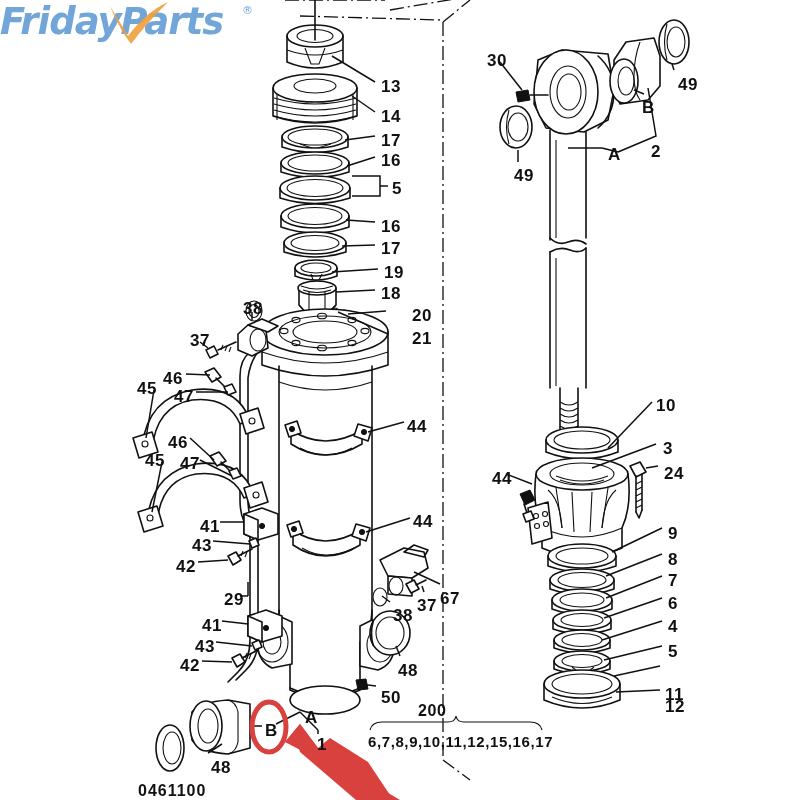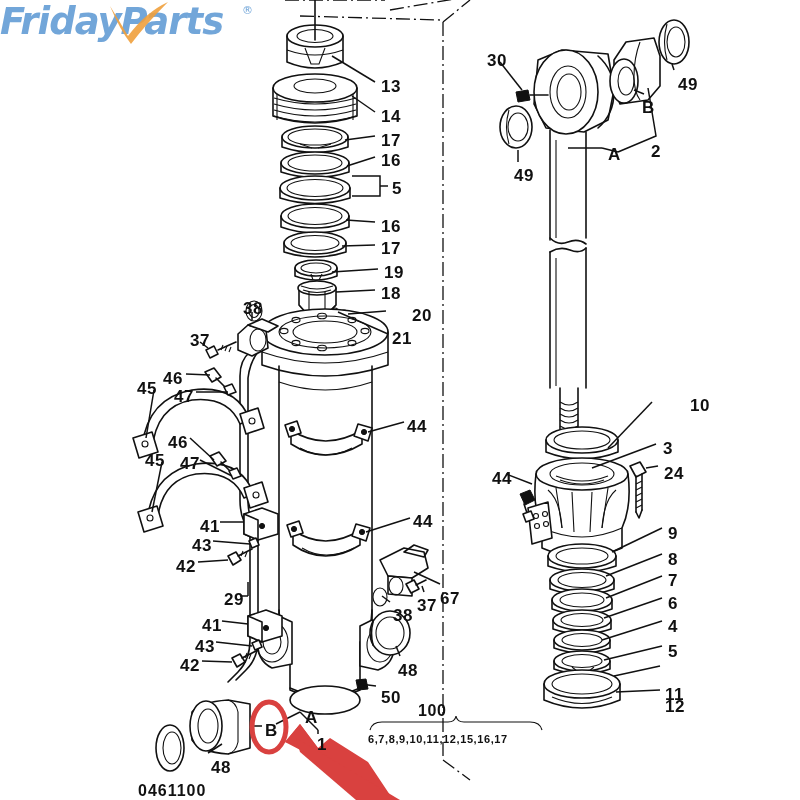--- a/index.html
+++ b/index.html
@@ -23,21 +23,21 @@
     white-space:nowrap;
     line-height:1;
     user-select:none;
   }
 
   
   .grouptxt{
     position:absolute;
     font-family:"Liberation Sans", sans-serif;
     font-weight:bold;
-    font-size:11px;
+    font-size:15px;
     color:#111;
     letter-spacing:0.6px;
     white-space:nowrap;
   }
   .partcode{
     position:absolute;
     font-family:"Liberation Sans", sans-serif;
     font-weight:bold;
     font-size:16px;
     color:#111;
@@ -506,21 +506,21 @@
       <div class="lbl" style="left: 381px; top: 78px;">13</div>
       <div class="lbl" style="left: 381px; top: 108px;">14</div>
       <div class="lbl" style="left: 381px; top: 132px;">17</div>
       <div class="lbl" style="left: 381px; top: 152px;">16</div>
       <div class="lbl" style="left: 392px; top: 180px;">5</div>
       <div class="lbl" style="left: 381px; top: 218px;">16</div>
       <div class="lbl" style="left: 381px; top: 240px;">17</div>
       <div class="lbl" style="left: 384px; top: 264px;">19</div>
       <div class="lbl" style="left: 381px; top: 285px;">18</div>
       <div class="lbl" style="left: 392px; top: 307px; margin-left: 20px;">20</div>
-      <div class="lbl" style="left: 392px; top: 330px;">21</div>
+      <div class="lbl" style="left: 412px; top: 330px;">21</div>
       <div class="lbl" style="left: 243px; top: 300px;">38</div>
       <div class="lbl" style="left: 190px; top: 332px;">37</div>
       <div class="lbl" style="left: 163px; top: 370px;">46</div>
       <div class="lbl" style="left: 137px; top: 380px;">45</div>
       <div class="lbl" style="left: 174px; top: 388px;">47</div>
       <div class="lbl" style="left: 168px; top: 434px;">46</div>
       <div class="lbl" style="left: 145px; top: 452px;">45</div>
       <div class="lbl" style="left: 180px; top: 455px;">47</div>
       <div class="lbl" style="left: 200px; top: 518px;">41</div>
       <div class="lbl" style="left: 192px; top: 537px;">43</div>
@@ -536,35 +536,35 @@
       <div class="lbl" style="left: 393px; top: 607px;">38</div>
       <div class="lbl" style="left: 398px; top: 662px;">48</div>
       <div class="lbl" style="left: 381px; top: 689px;">50</div>
       <div class="lbl" style="left: 211px; top: 759px;">48</div>
       <div class="lbl" style="left: 487px; top: 52px;">30</div>
       <div class="lbl" style="left: 678px; top: 76px;">49</div>
       <div class="lbl" style="left: 642px; top: 99px;">B</div>
       <div class="lbl" style="left: 651px; top: 143px;">2</div>
       <div class="lbl" style="left: 608px; top: 146px;">A</div>
       <div class="lbl" style="left: 514px; top: 167px;">49</div>
-      <div class="lbl" style="left: 690px; top: 397px;">10</div>
+      <div class="lbl" style="left: 656px; top: 397px;">10</div>
       <div class="lbl" style="left: 663px; top: 440px;">3</div>
       <div class="lbl" style="left: 664px; top: 465px;">24</div>
       <div class="lbl" style="left: 492px; top: 470px;">44</div>
       <div class="lbl" style="left: 668px; top: 525px;">9</div>
       <div class="lbl" style="left: 668px; top: 551px;">8</div>
       <div class="lbl" style="left: 668px; top: 572px;">7</div>
       <div class="lbl" style="left: 668px; top: 595px;">6</div>
       <div class="lbl" style="left: 668px; top: 618px;">4</div>
       <div class="lbl" style="left: 668px; top: 643px;">5</div>
       <div class="lbl" style="left: 665px; top: 698px;">12</div>
       <div class="lbl" style="left: 665px; top: 686px;">11</div>
       <div class="lbl" style="left: 265px; top: 722px;">B</div>
       <div class="lbl" style="left: 305px; top: 709px;">A</div>
       <div class="lbl" style="left: 317px; top: 736px;">1</div>
     </div>
 
-  <div class="grouptxt" style="left:418px;top:702px;font-size:16px;">100</div>
+  <div class="grouptxt" style="left:418px;top:702px;font-size:16px;">200</div>
   <div class="grouptxt" style="left:368px;top:733px;">6,7,8,9,10,11,12,15,16,17</div>
 
   <div class="partcode" style="left:138px;top:782px;">0461100</div>
 
 </div>
 
 </body></html>

